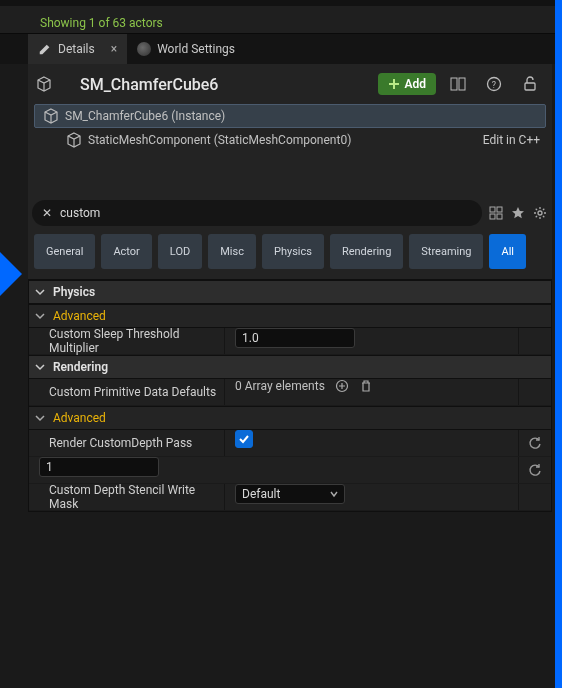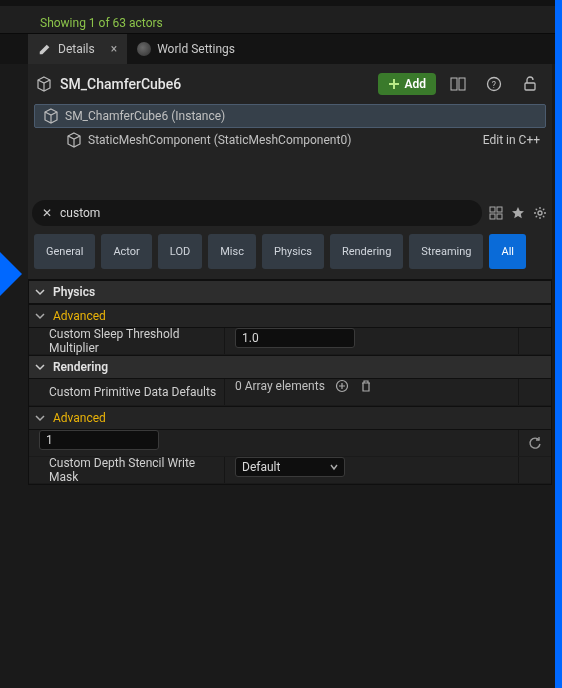--- a/index.html
+++ b/index.html
@@ -76,21 +76,21 @@
 }
 
 
 .hdr {
   display: flex;
   align-items: center;
   height: 40px;
   padding: 0 8px;
   gap: 8px;
 }
-.hdr .name { font-size: 14px; color: #e6e6e6; font-weight: 500; flex:1; }
+.hdr .name { font-size: 16px; color: #e6e6e6; font-weight: 500; flex:1;margin-left:20px; }
 .hdr .add-btn {
   display: flex; align-items: center; gap: 4px;
   background: #3a7a2b;
   color: #fff;
   border-radius: 4px;
   padding: 4px 10px;
   font-weight: 600;
 }
 .hdr .iconbtn {
   width: 28px; height: 24px; display:flex; align-items:center; justify-content:center;
@@ -396,20 +396,36 @@
       <div class="reset"></div>
     </div>
 
     <div class="sec-hdr sub">
       <svg class="disclosure" width="10" height="10" viewBox="0 0 10 10">
           <path d="M1 3 L5 7 L9 3" fill="none" stroke="#aaa" stroke-width="1.5"></path>
         </svg>
       <span>Advanced</span>
     </div>
 
+    <div class="prow">
+      <div class="label">Render CustomDepth Pass</div>
+      <div class="value">
+        <div class="chk checked">
+          <svg width="12" height="12" viewBox="0 0 12 12">
+              <path d="M2 6 L5 9 L10 3" fill="none" stroke="#fff" stroke-width="2"></path>
+            </svg>
+        </div>
+      </div>
+      <div class="reset">
+        <svg width="14" height="14" viewBox="0 0 14 14">
+            <path d="M11 4 A5 5 0 1 0 12 8" fill="none" stroke="#999" stroke-width="1.4"></path>
+            <path d="M11 1 L11 4 L8 4" fill="none" stroke="#999" stroke-width="1.4"></path>
+          </svg>
+      </div>
+    </div>
 
     <div class="prow">
       <div class="value">
         <div class="numfield">1</div>
       </div>
       <div class="reset">
         <svg width="14" height="14" viewBox="0 0 14 14">
             <path d="M11 4 A5 5 0 1 0 12 8" fill="none" stroke="#999" stroke-width="1.4"></path>
             <path d="M11 1 L11 4 L8 4" fill="none" stroke="#999" stroke-width="1.4"></path>
           </svg>

